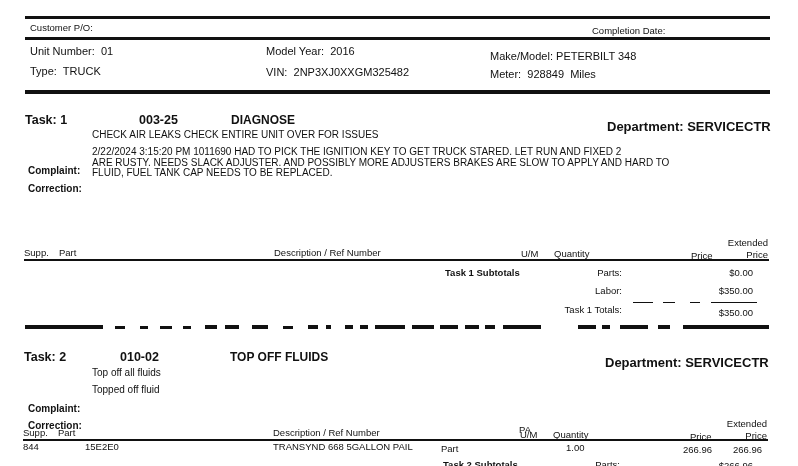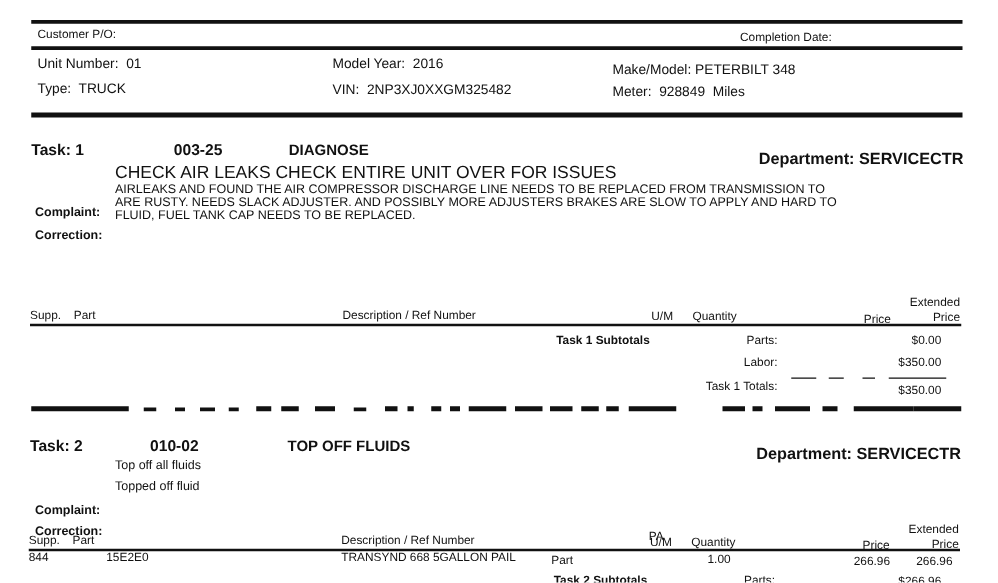--- a/index.html
+++ b/index.html
@@ -59,24 +59,24 @@
     <span>Task:</span>
     <span>1</span>
   </div>
   <div class="abs task-title" style="left:99px;top:113px;margin-left:40px;">003-25</div>
   <div class="abs task-title" style="left:231px;top:113px;font-size:12px;">DIAGNOSE</div>
   <div class="abs dept" style="left:607px;top:119px;">
     <span>Department:</span>
     <span>SERVICECTR</span>
   </div>
   <div class="abs lbl" style="left:28px;top:129px;">Complaint:</div>
-  <div class="abs med" style="left:92px;top:129px;font-size:14px;">CHECK AIR LEAKS CHECK ENTIRE UNIT OVER FOR ISSUES</div>
+  <div class="abs med" style="left:92px;top:129px;font-size:10px;">CHECK AIR LEAKS CHECK ENTIRE UNIT OVER FOR ISSUES</div>
   <div class="abs lbl" style="left:28px;top:147px;">Correction:</div>
   <div class="abs corr" style="left:92px;top:147px;">
-    <div>AIRLEAKS AND FOUND THE AIR COMPRESSOR DISCHARGE LINE NEEDS TO BE REPLACED FROM TRANSMISSION TO</div>
+    <div>2/22/2024 3:15:20 PM  1011690  HAD TO PICK THE IGNITION KEY TO GET TRUCK STARED. LET RUN AND FIXED 2</div>
     <div>ARE RUSTY. NEEDS SLACK ADJUSTER. AND POSSIBLY MORE ADJUSTERS BRAKES ARE SLOW TO APPLY AND HARD TO</div>
     <div>FLUID, FUEL TANK CAP NEEDS TO BE REPLACED.</div>
   </div>
 
   <div>
     <div class="abs small" style="left:24px;top:247px;">Supp.</div>
     <div class="abs small" style="left:59px;top:247px;">Part</div>
     <div class="abs small" style="left:274px;top:247px;">Description / Ref Number</div>
     <div class="abs small" style="left:521px;top:248px;">U/M</div>
     <div class="abs small" style="left:554px;top:248px;">Quantity</div>

